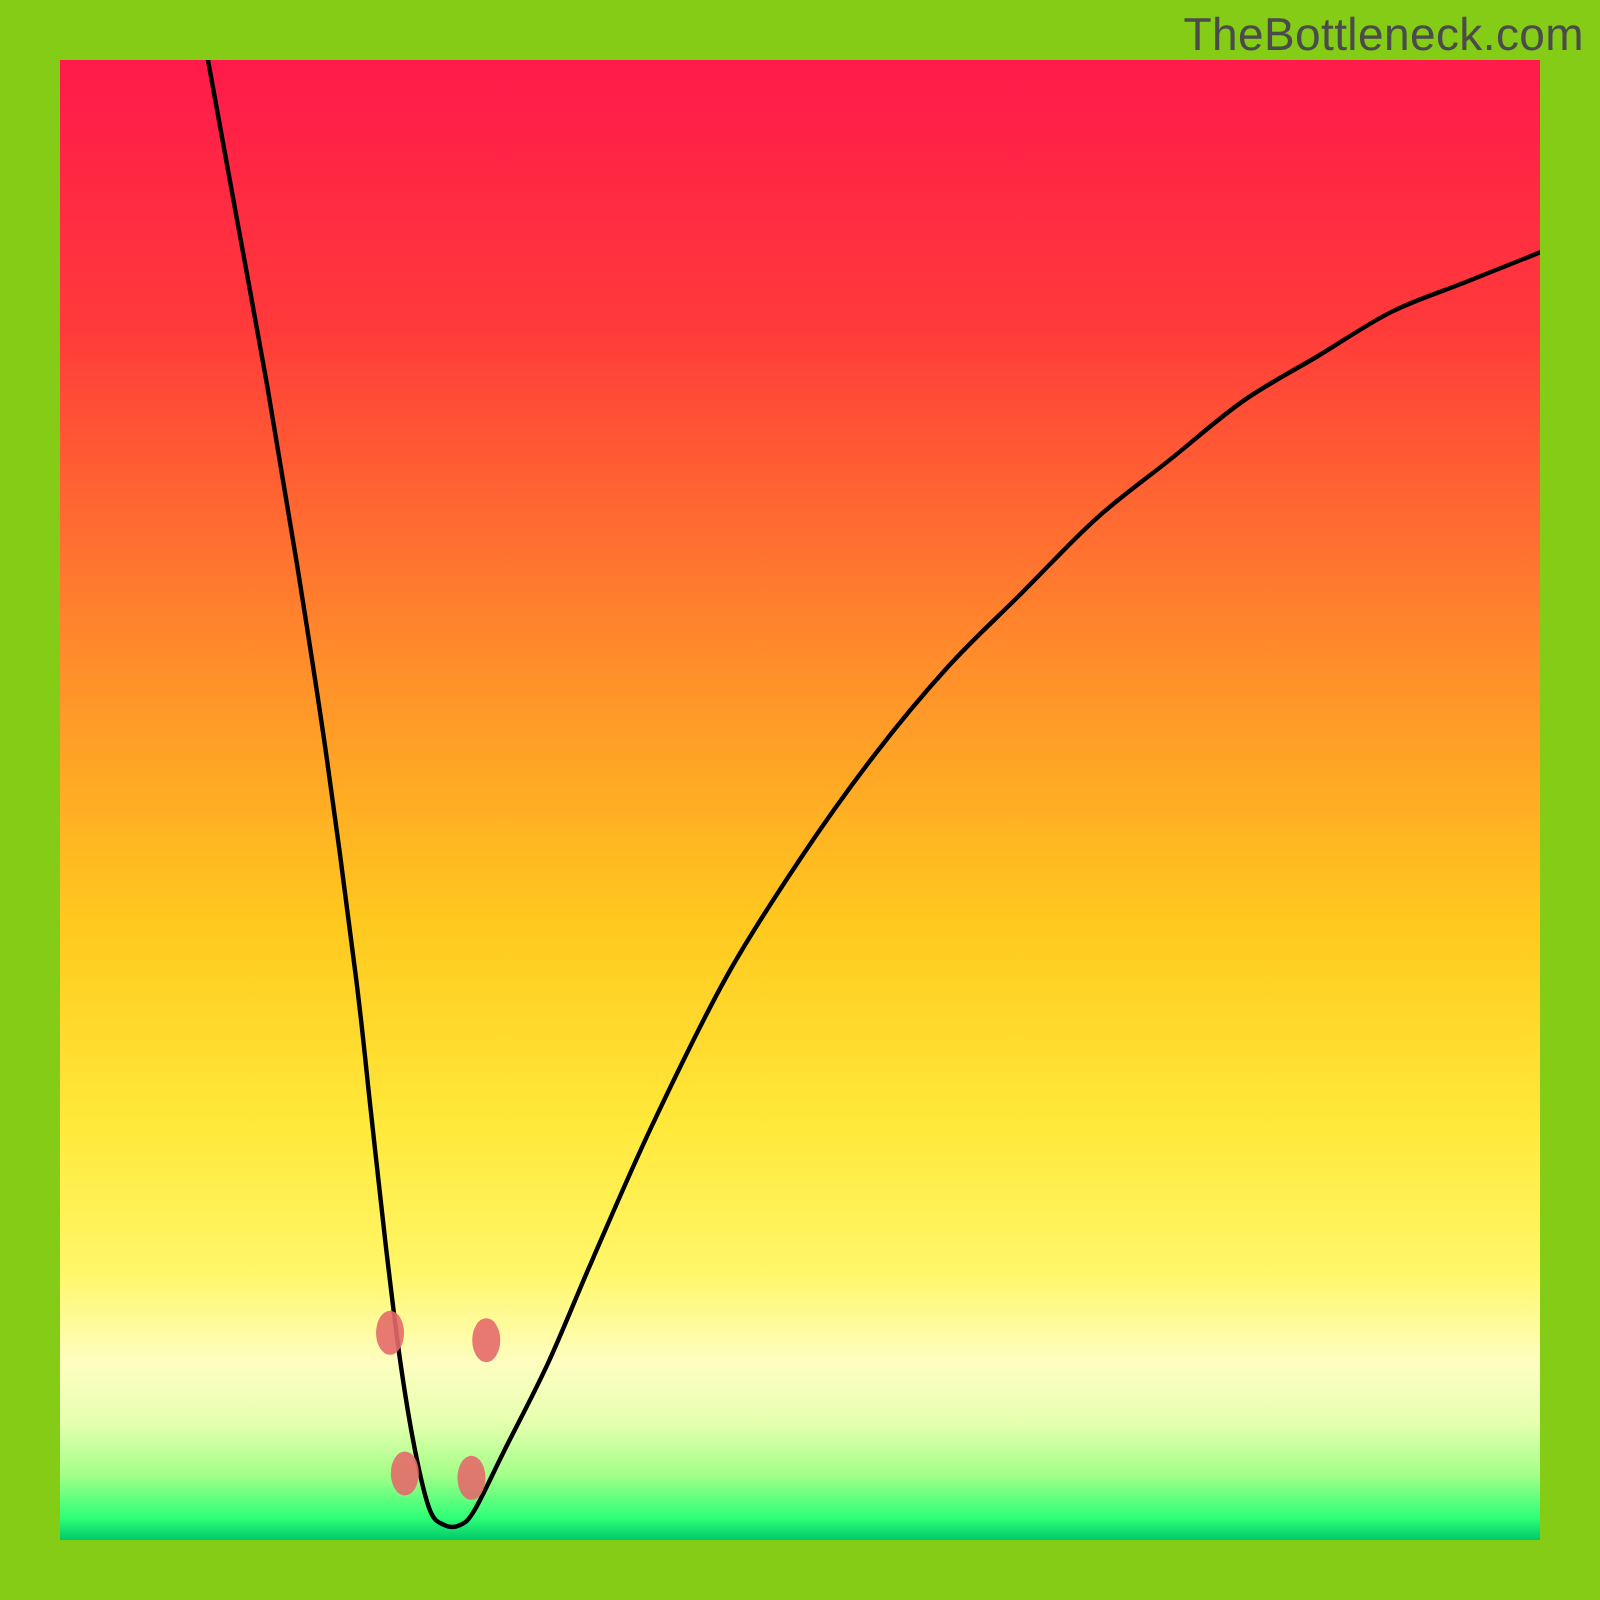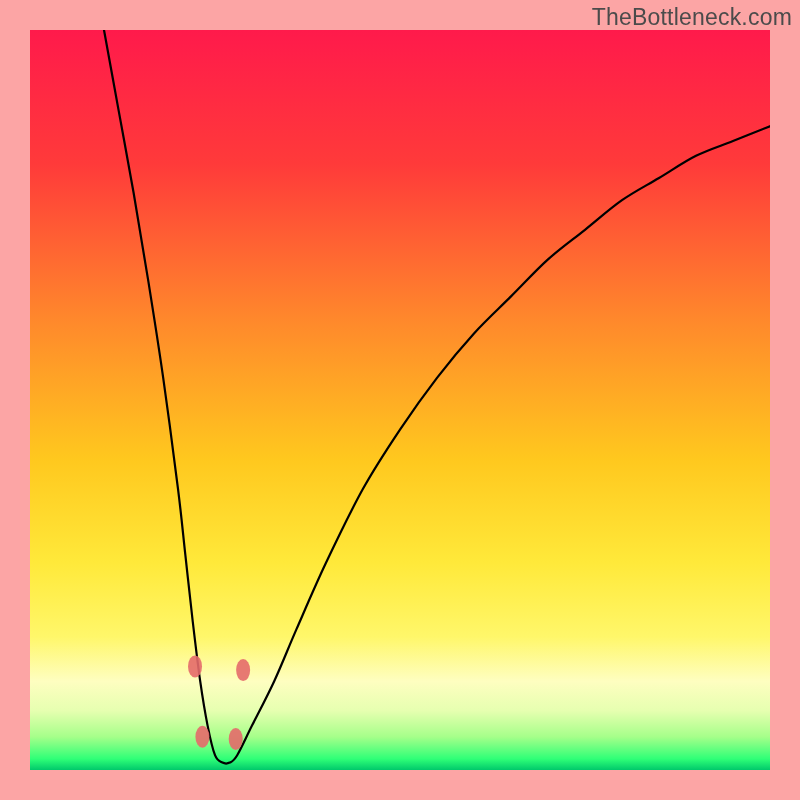--- a/index.html
+++ b/index.html
@@ -8,21 +8,21 @@
     width: 800px;
     height: 800px;
     overflow: hidden;
     background: #000;
     font-family: Arial, Helvetica, sans-serif;
   }
   .frame {
     position: relative;
     width: 800px;
     height: 800px;
-    background: #fca5a5;
+    background: #84cc16;
   }
   .plot {
     position: absolute;
     left: 30px;
     top: 30px;
     width: 740px;
     height: 740px;
     overflow: hidden;
   }
   .watermark {

